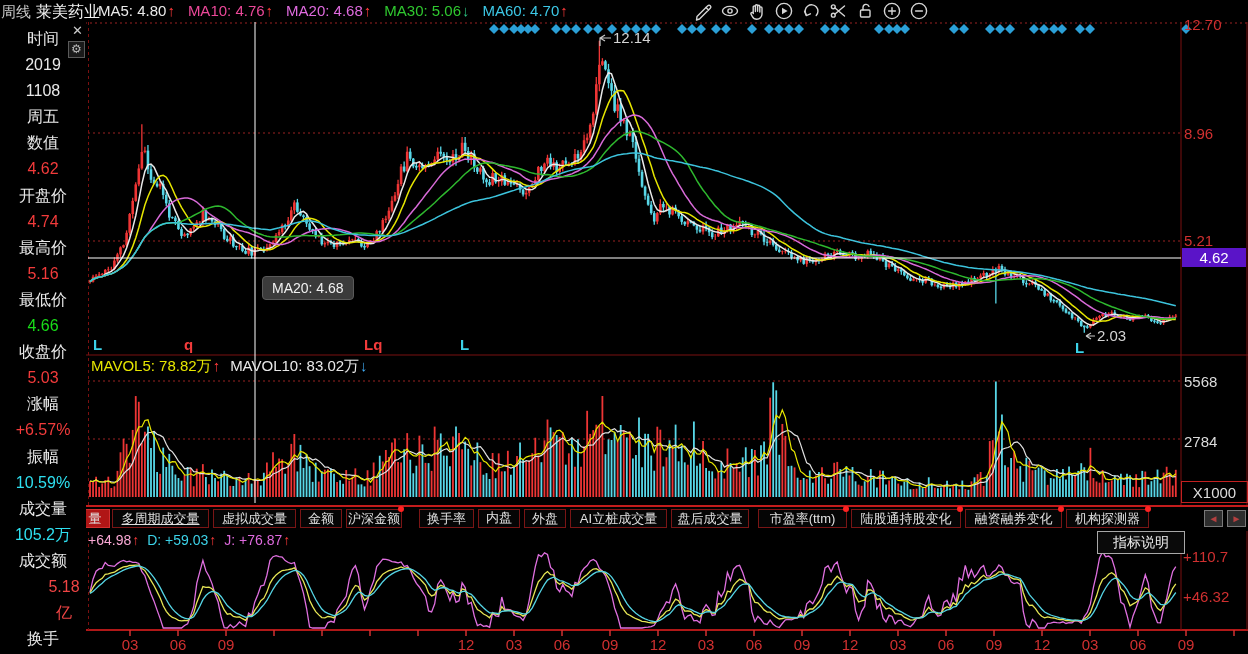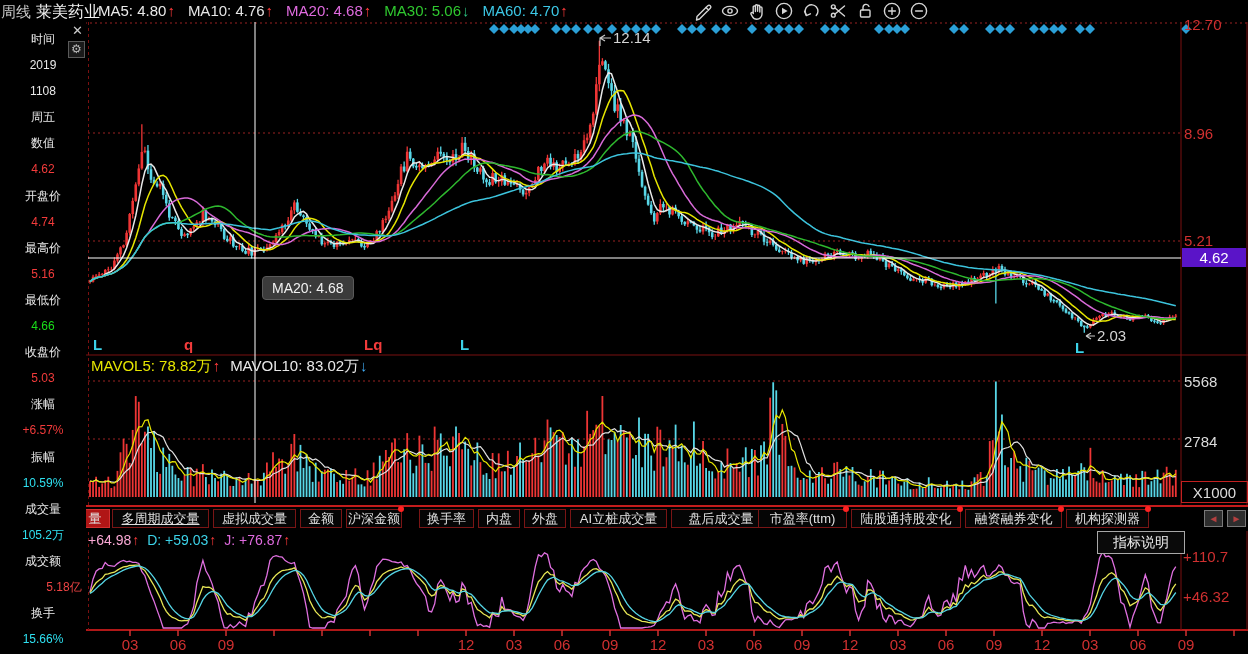--- a/index.html
+++ b/index.html
@@ -8,21 +8,21 @@
   #chart-svg{position:absolute;left:0;top:0;}
   .ov{position:absolute;white-space:nowrap;line-height:1;}
   #title-bar{position:absolute;left:0;top:0;width:1000px;height:21px;background:#000;}
   #period-label{position:absolute;left:1px;top:3px;font-size:15px;color:#c8c8c8;}
   #stock-name{position:absolute;left:36px;top:2px;font-size:16px;color:#f2f2f2;}
   #ma-box{position:absolute;left:98px;top:2px;display:flex;align-items:center;font-size:15px;}
   #toolbar{position:absolute;right:70px;top:1px;display:flex;gap:5px;}
   #toolbar .tool{width:22px;height:20px;display:flex;align-items:center;justify-content:center;cursor:pointer;}
   #sidebar{position:absolute;left:0;top:22px;width:86px;height:632px;background:#000;z-index:6;text-align:center;}
   #sidebar-rows{padding-top:4px;}
-  .srow{font-size:12px;line-height:26.1px;}
+  .srow{font-size:16px;line-height:26.1px;}
   #sidebar-close{position:absolute;right:1px;top:1px;width:15px;height:15px;color:#ccc;font-size:13px;line-height:15px;cursor:pointer;}
   #sidebar-gear{position:absolute;right:1px;top:19px;width:15px;height:15px;color:#b8b8b8;font-size:12px;line-height:15px;
                 border:1px solid #5a5a5a;background:#1a1a1a;cursor:pointer;}
   #tooltip{background:#3b3b3b;border:1px solid #5a5a5a;border-radius:4px;padding:4px 9px;
            font-size:14px;color:#f0f0f0;}
   .marker{font-size:15px;font-weight:bold;}
   .anno{font-size:15px;color:#d4d4d4;}
   #tab-bar{position:absolute;left:0;top:505px;width:1248px;height:24px;background:#000;border-top:2px solid #c41c1c;z-index:3;}
   .tab{position:absolute;top:2px;height:19px;border:1px solid #7a1515;background:#050505;color:#e0e0e0;
        font-size:13px;display:flex;align-items:center;justify-content:center;cursor:pointer;box-sizing:border-box;}
@@ -1213,21 +1213,21 @@
       <path d="M600 46 L600 38 L611 38 M600 38 l5 -3 M600 38 l5 3" stroke="#c8c8c8" fill="none" stroke-width="1.2"></path>
       <path d="M1086 336 L1095 336 M1086 336 l5 -3 M1086 336 l5 3" stroke="#c8c8c8" fill="none" stroke-width="1.2"></path>
     </svg>
 
   <div id="title-bar">
     <span id="period-label">周线</span>
     <span id="stock-name">莱美药业</span>
     <div id="ma-box">
         <span style="color: rgb(233, 233, 233);">MA5: 4.80</span>
         <span style="color: rgb(255, 58, 58); margin-right: 13px; margin-left: 1px;">↑</span>
-        <span style="color: #e5e5e5;">MA10: 4.76</span>
+        <span style="color: #ec4899;">MA10: 4.76</span>
         <span style="color: rgb(255, 58, 58); margin-right: 13px; margin-left: 1px;">↑</span>
         <span style="color: rgb(223, 106, 222);">MA20: 4.68</span>
         <span style="color: rgb(255, 58, 58); margin-right: 13px; margin-left: 1px;">↑</span>
         <span style="color: rgb(47, 200, 47);">MA30: 5.06</span>
         <span style="color: rgb(43, 191, 127); margin-right: 13px; margin-left: 1px;">↓</span>
         <span style="color: rgb(60, 200, 230);">MA60: 4.70</span>
         <span style="color: rgb(255, 58, 58); margin-right: 13px; margin-left: 1px;">↑</span>
       </div>
     <div id="toolbar">
         <span class="tool">
@@ -1366,30 +1366,30 @@
       <div class="tab" style="left: 300px; width: 42px;">
         <span>金额</span>
       </div>
       <div class="tab" style="left: 346px; width: 56px;">
         <span>沪深金额</span>
         <span class="ndot"></span>
       </div>
       <div class="tab" style="left: 419px; width: 55px;">
         <span>换手率</span>
       </div>
-      <div class="tab" style="left: 478px; width: 42px;">
+      <div class="tab" style="left: 478px; width: 42px; align-items: flex-end;">
         <span>内盘</span>
       </div>
       <div class="tab" style="left: 524px; width: 42px;">
         <span>外盘</span>
       </div>
       <div class="tab" style="left: 570px; width: 97px;">
         <span>AI立桩成交量</span>
       </div>
-      <div class="tab" style="left: 671px; width: 100px;">
+      <div class="tab" style="left: 671px; width: 78px;">
         <span>盘后成交量</span>
       </div>
       <div class="tab" style="left: 758px; width: 89px;">
         <span>市盈率(ttm)</span>
         <span class="ndot"></span>
       </div>
       <div class="tab" style="left: 851px; width: 110px;">
         <span>陆股通持股变化</span>
         <span class="ndot"></span>
       </div>

